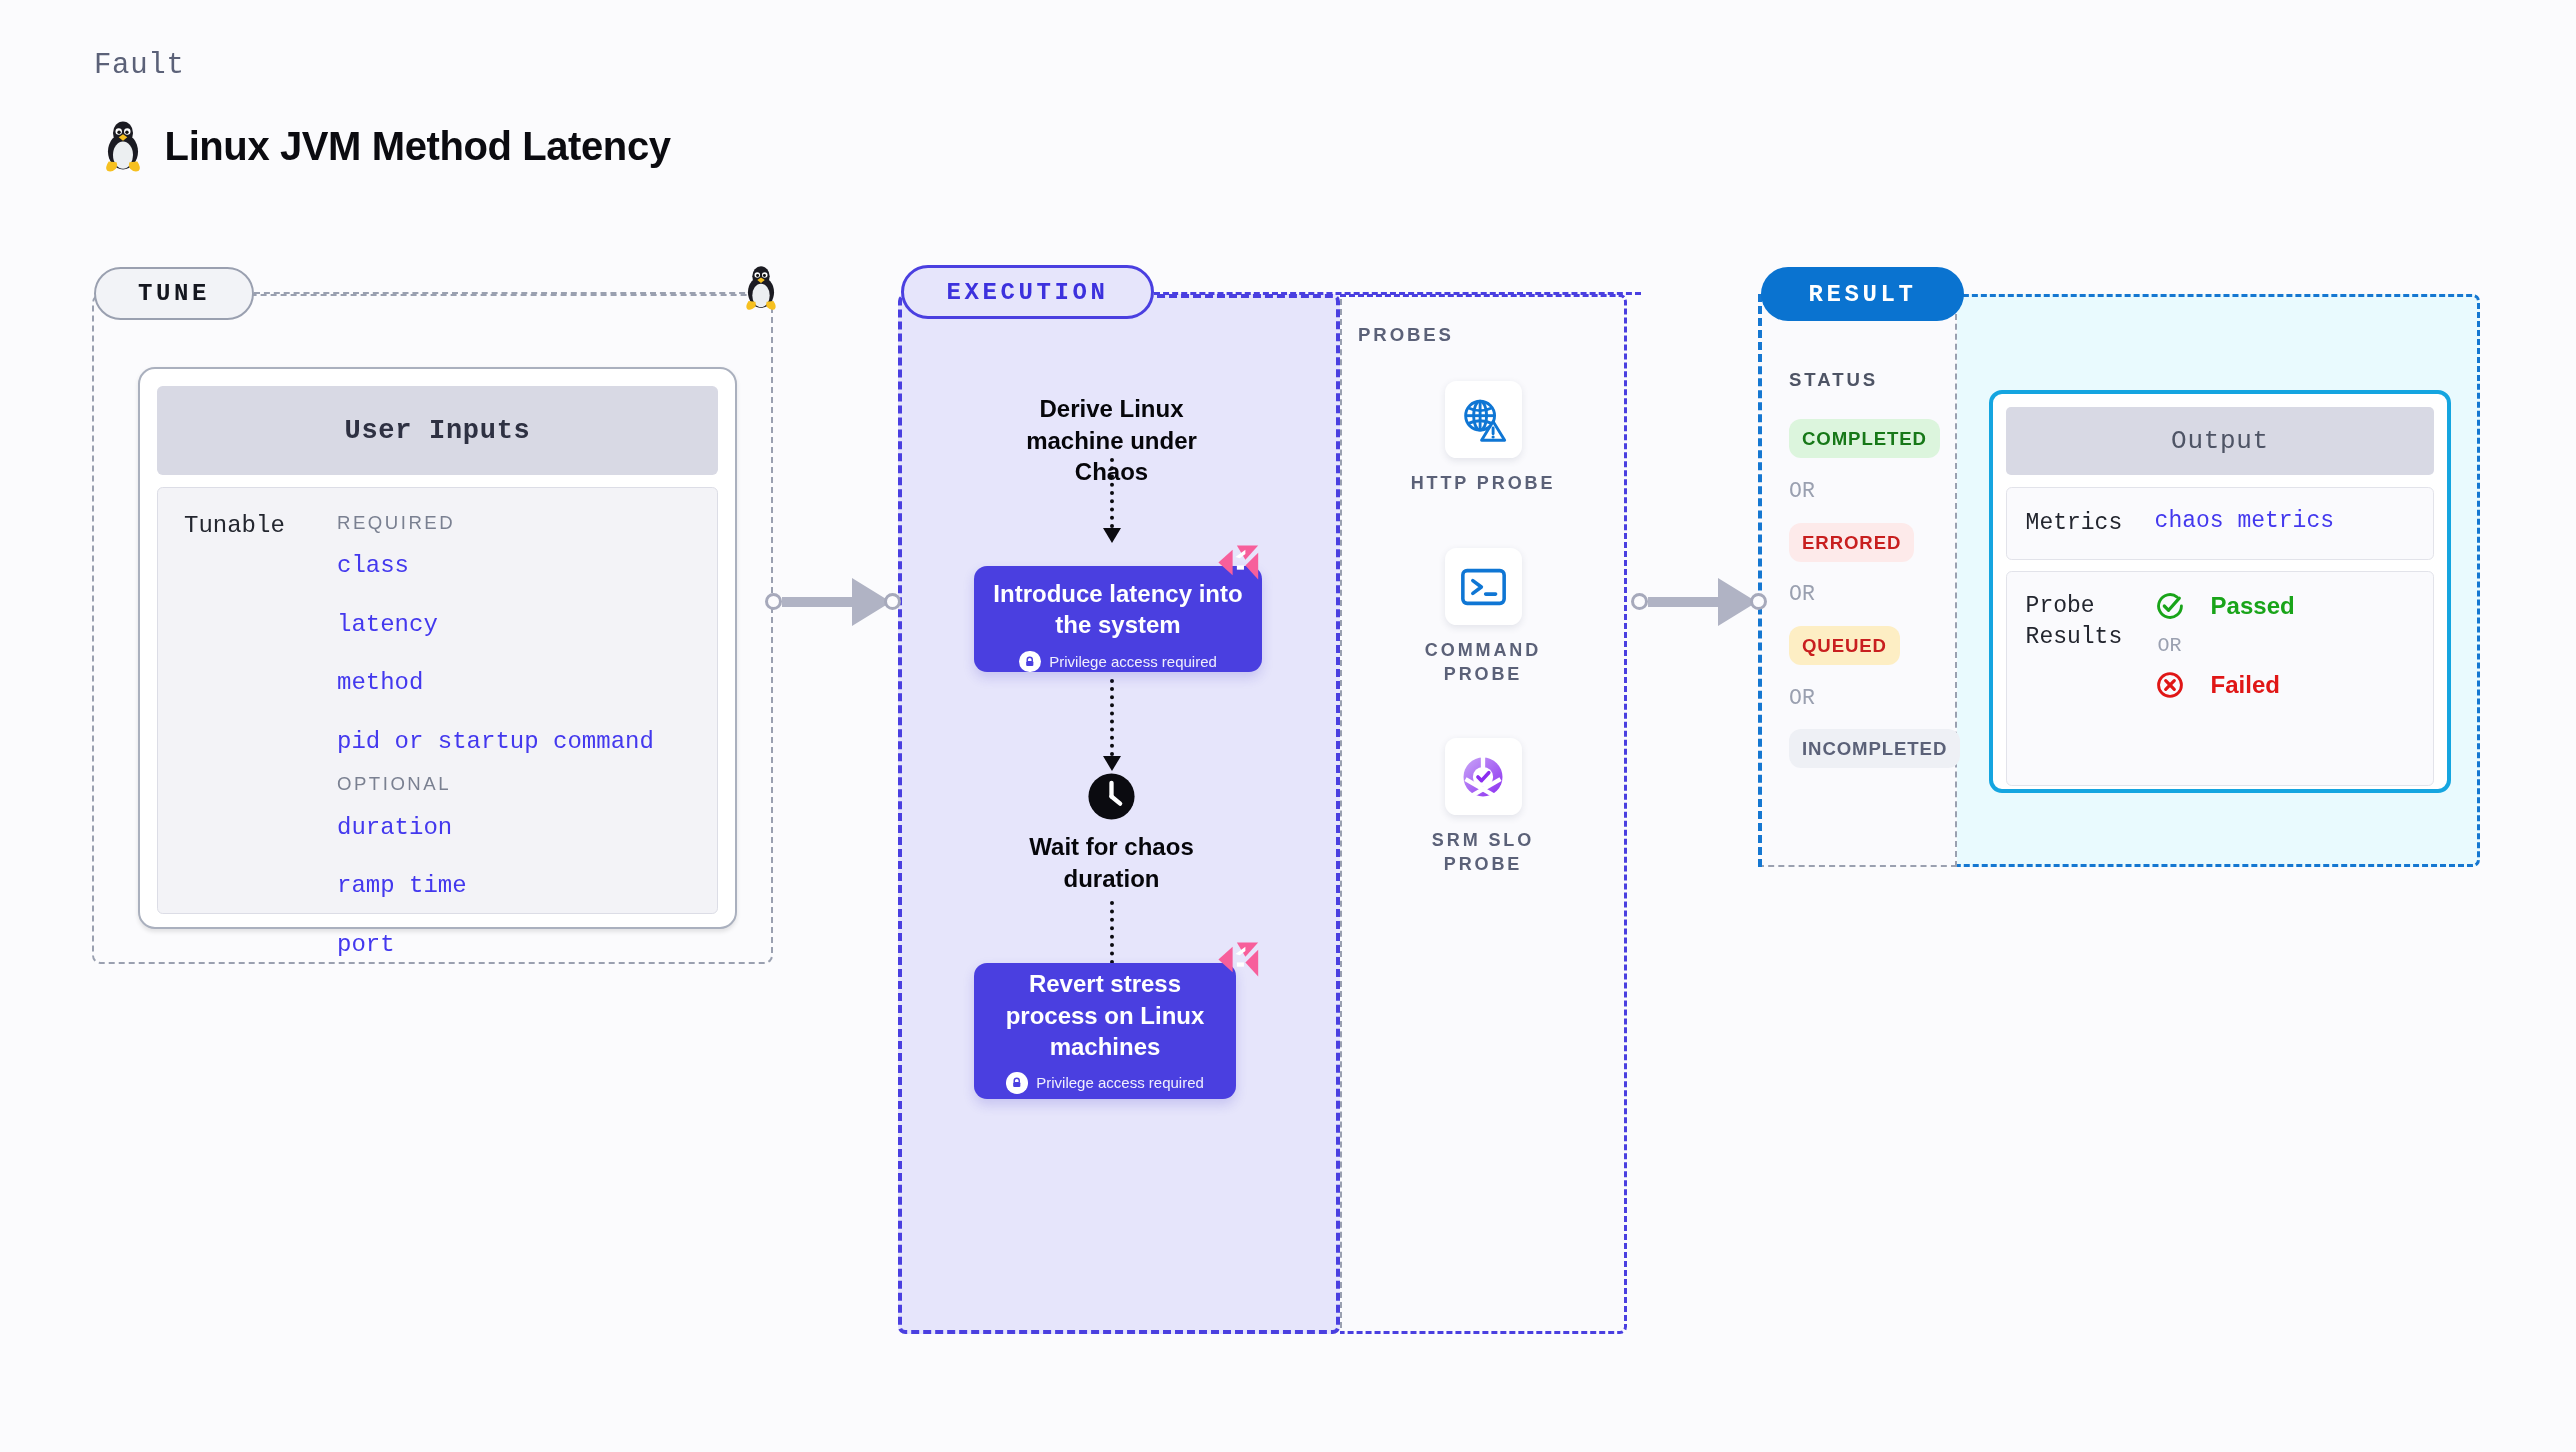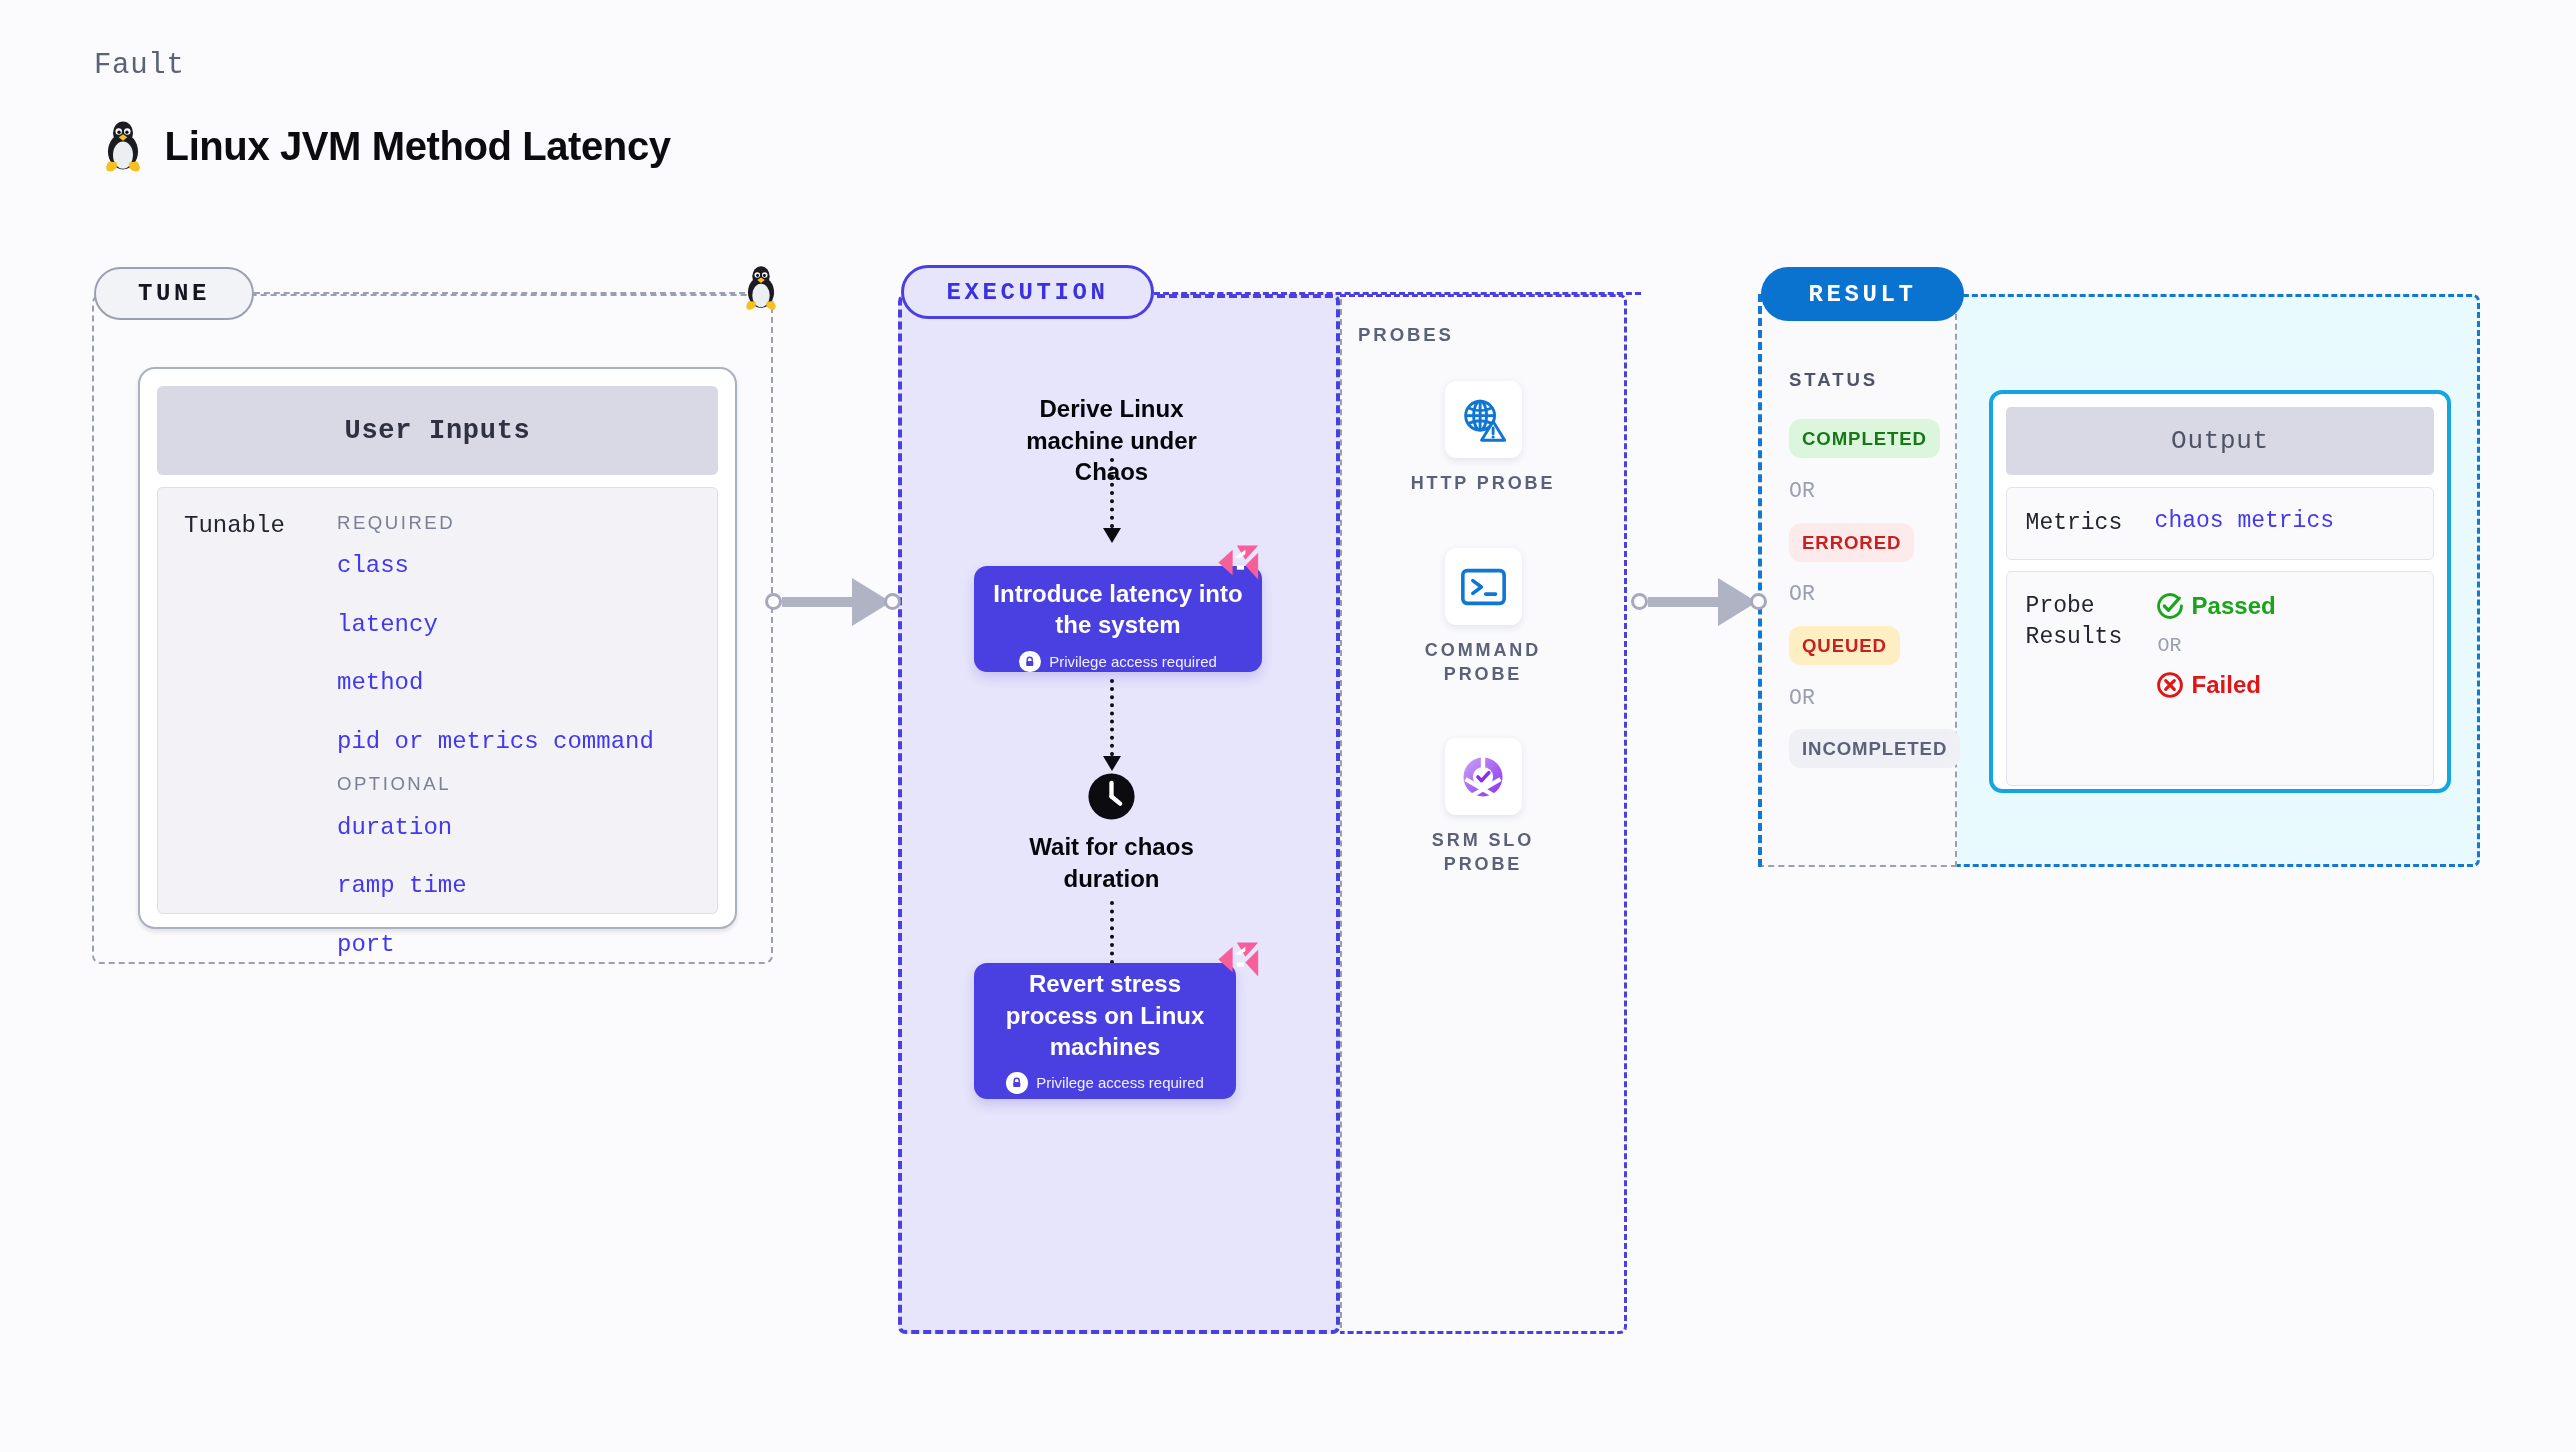--- a/index.html
+++ b/index.html
@@ -256,21 +256,21 @@
   }
   .output-row .key{
     width:129px;font-family:"Liberation Mono", monospace;
     font-size:23px;color:#23262f;line-height:1.35;flex:none;
   }
   .output-row .val{flex:1;}
   #metrics-value{
     font-family:"Liberation Mono", monospace;font-size:23px;color:#4338ee;
   }
   #row-probe{height:215px;padding-top:18.6px;}
-  .pr-line{display:flex;align-items:center;gap:7px;}
+  .pr-line{display:flex;align-items:center;gap:26px;}
   .pr-line .txt{font-size:24px;font-weight:bold;}
   #pr-passed .txt{color:#19a419;}
   #pr-failed .txt{color:#e01616;}
   #pr-or{font-size:20px;color:#9aa0b0;font-family:"Liberation Mono", monospace;margin:13px 0 13px 2.9px;}
 </style>
 </head>
 <body>
 
 <div id="fault-label" class="mono">Fault</div>
 <div id="fault-title-row">
@@ -307,21 +307,21 @@
 
 <div id="user-inputs-card">
   <div id="user-inputs-header">User Inputs</div>
   <div id="tunable-body">
     <div id="tunable-label">Tunable</div>
     <div id="tunable-list">
       <div class="group-head">REQUIRED</div>
       <div class="tunable-item">class</div>
       <div class="tunable-item">latency</div>
       <div class="tunable-item">method</div>
-      <div class="tunable-item last">pid or metrics command</div>
+      <div class="tunable-item last">pid or startup command</div>
       <div class="group-head">OPTIONAL</div>
       <div class="tunable-item">duration</div>
       <div class="tunable-item">ramp time</div>
       <div class="tunable-item">port</div>
     </div>
   </div>
 </div>
 
 <div class="conn" id="conn-1">
   <div class="dot"></div>

